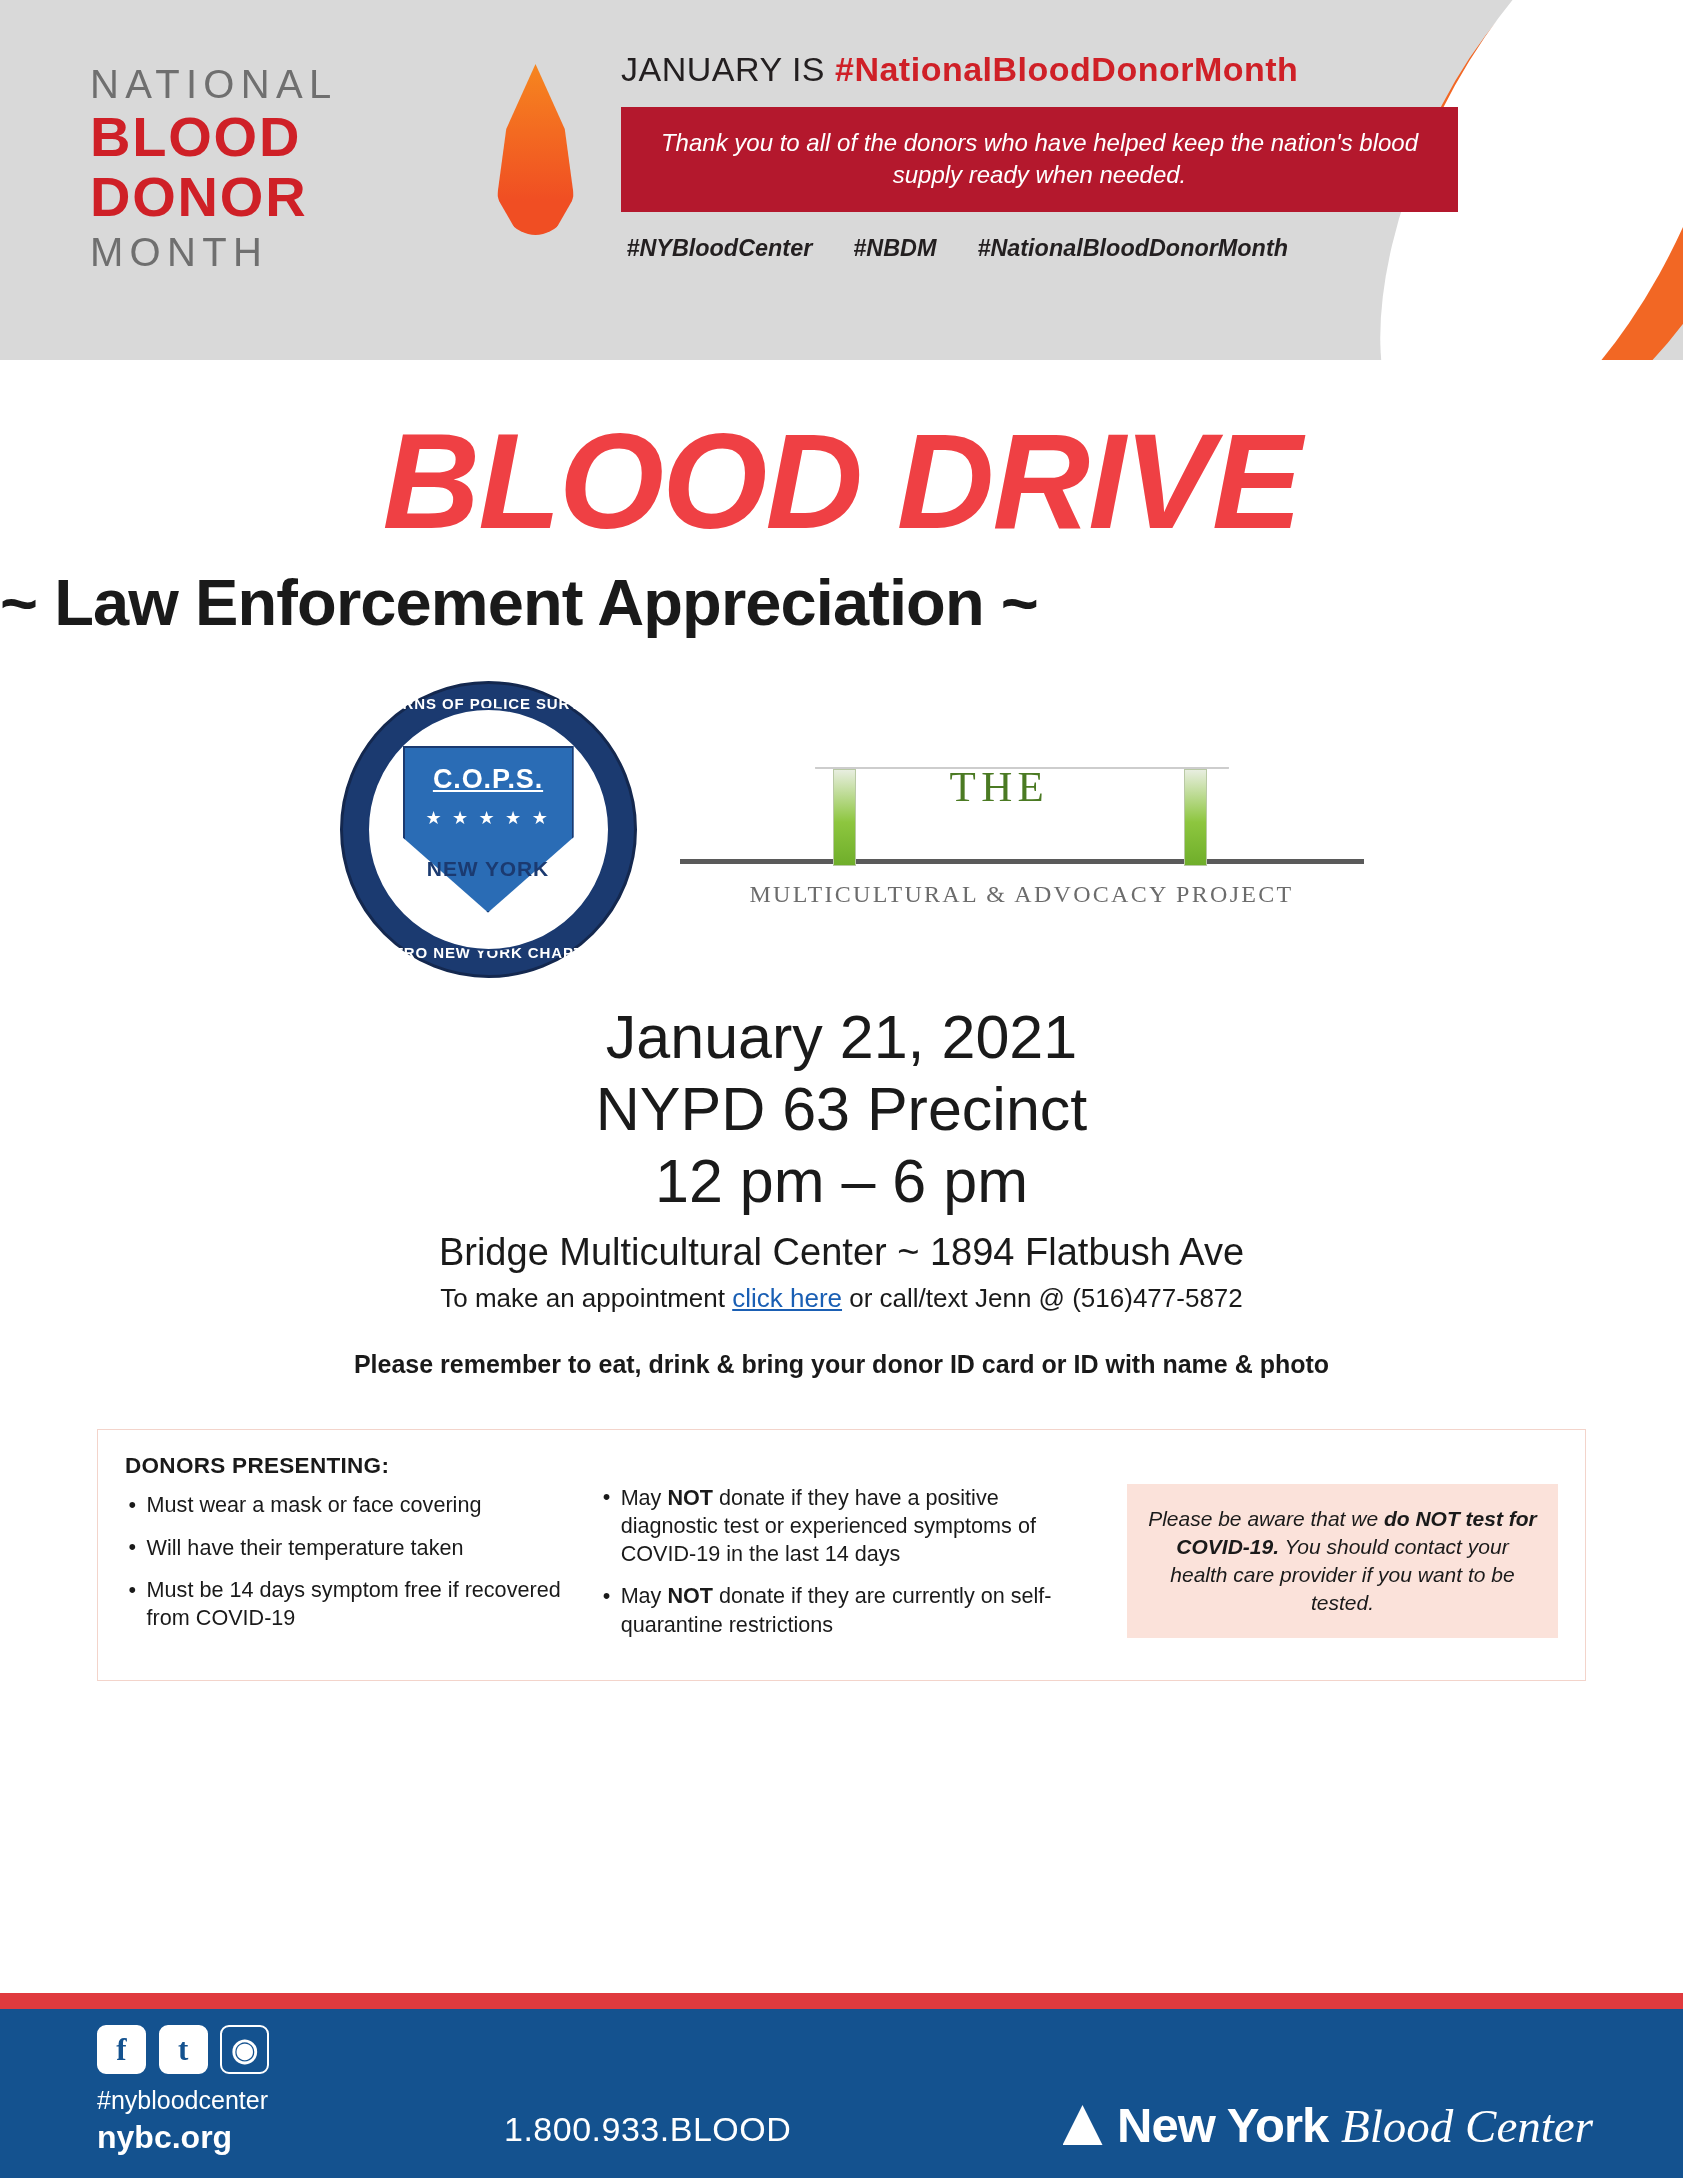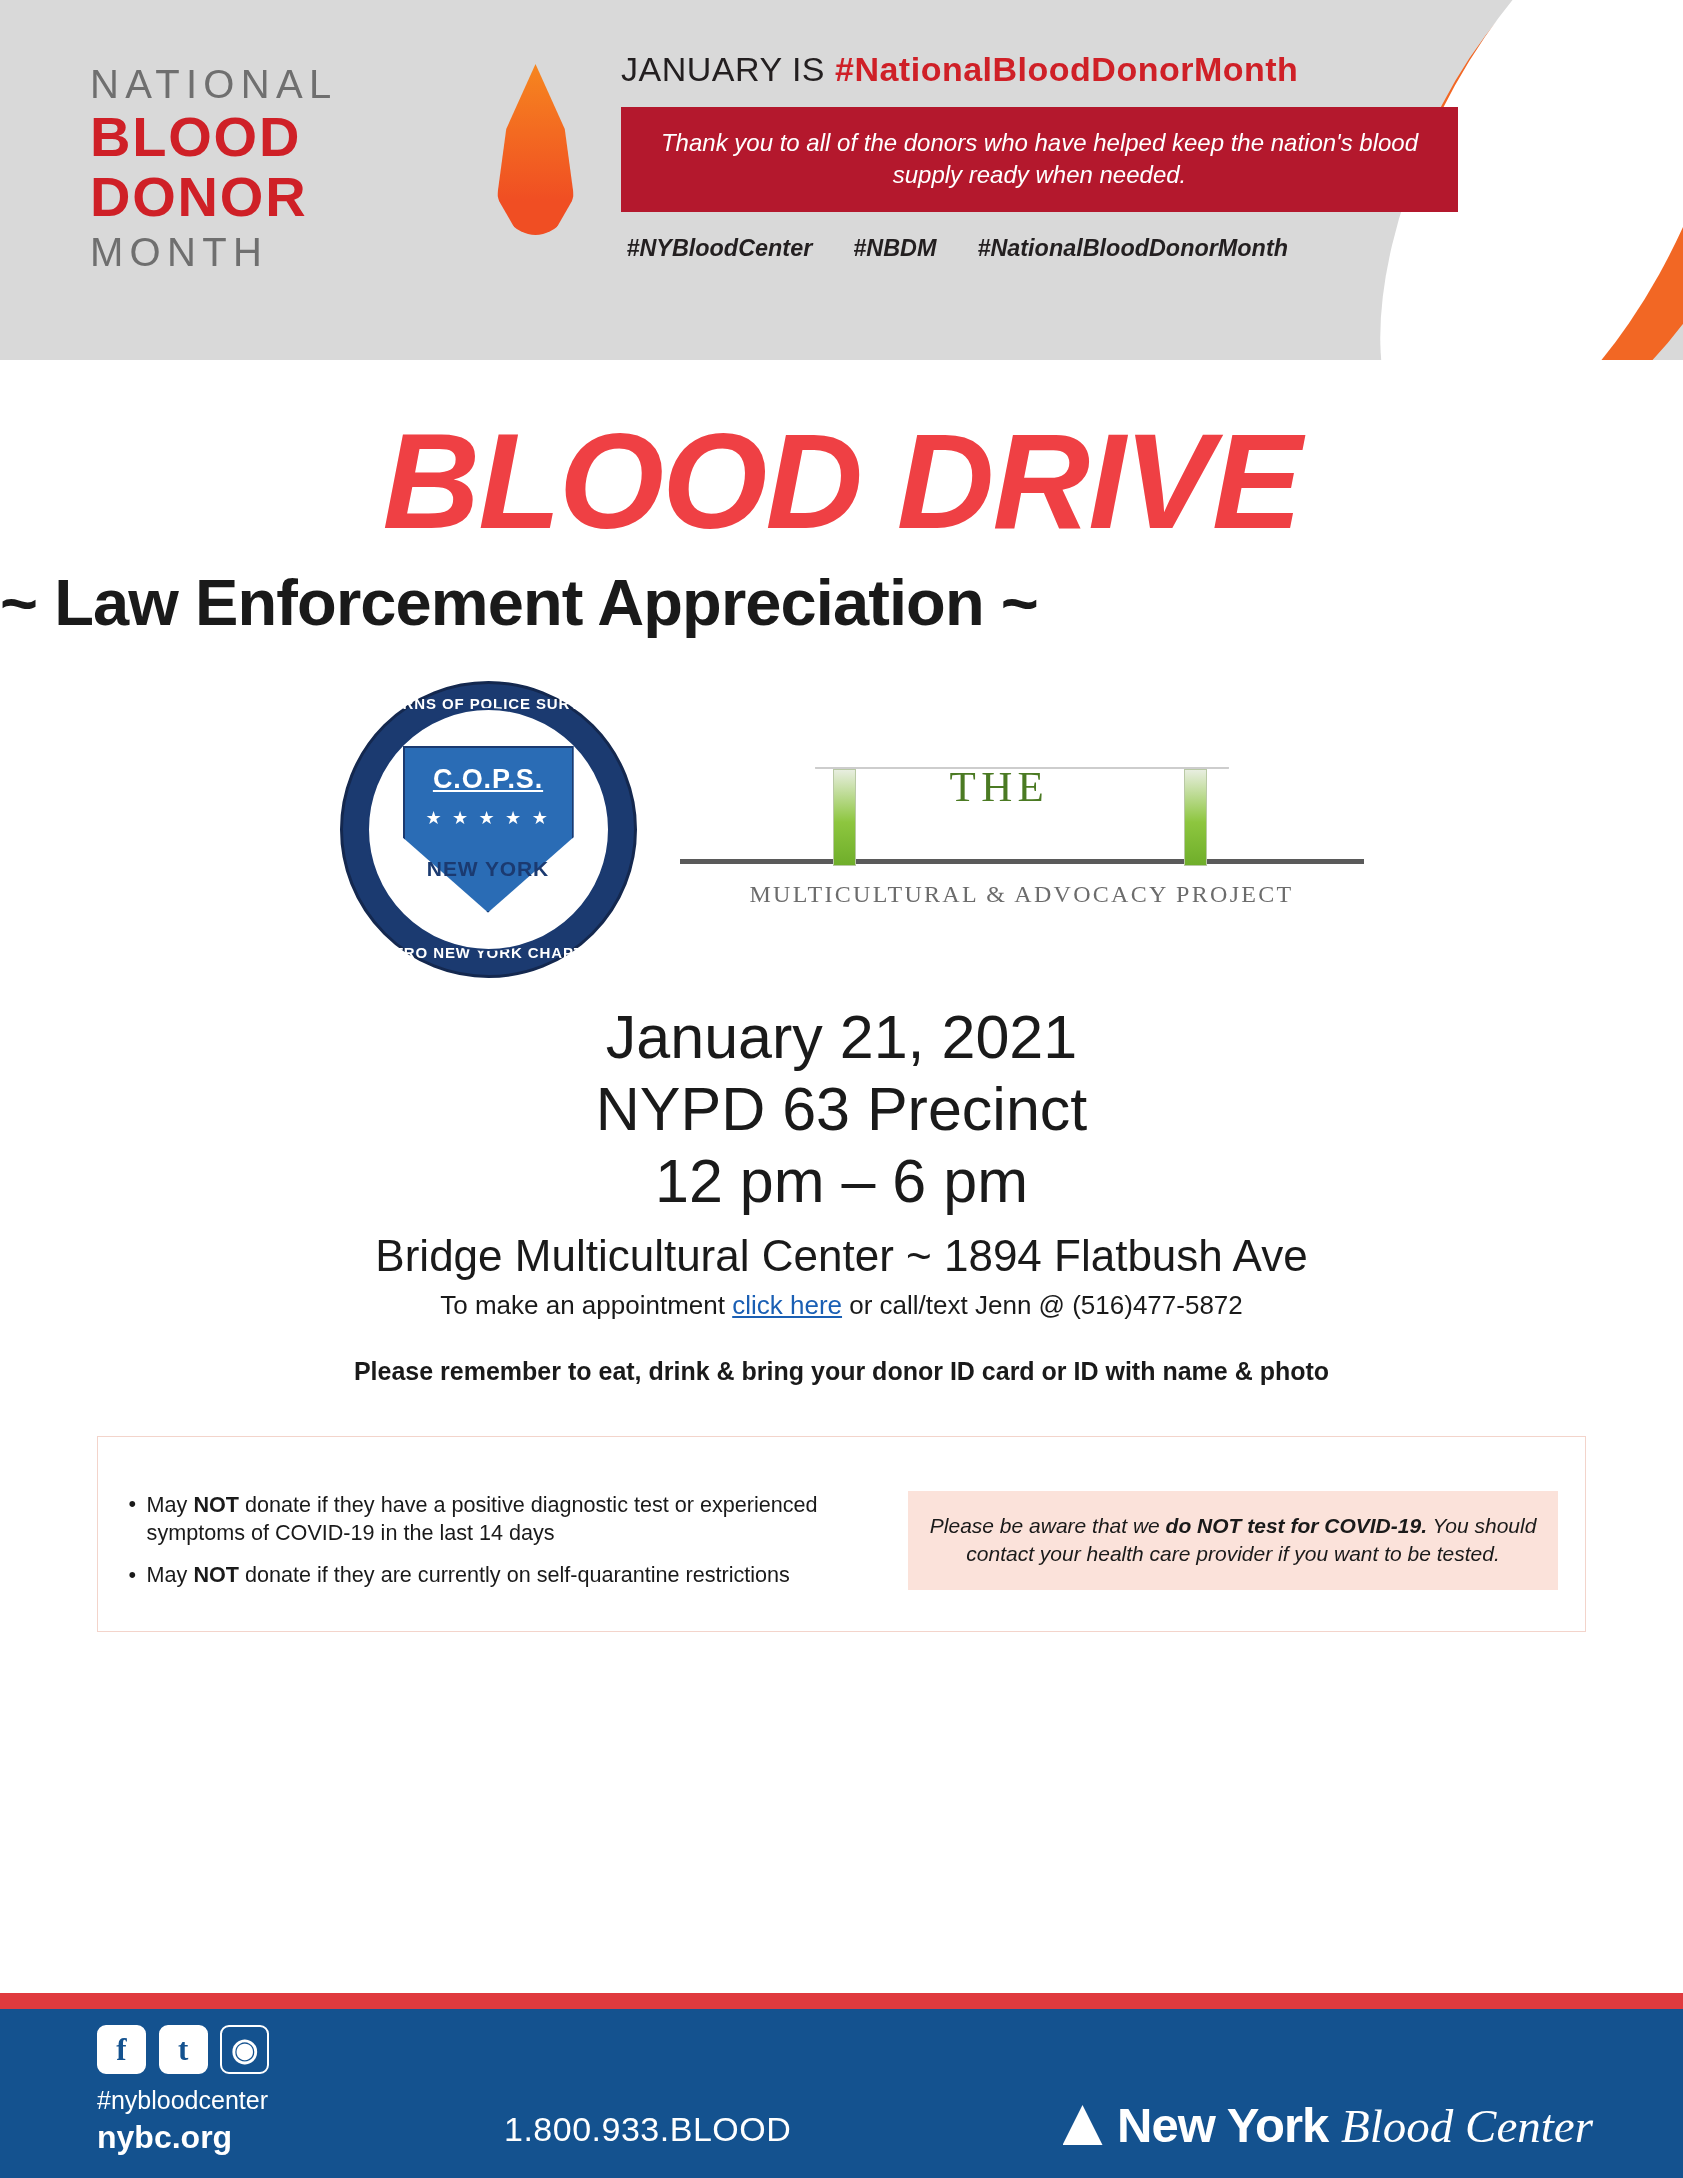--- a/index.html
+++ b/index.html
@@ -317,21 +317,21 @@
 
   .ev-line1, .ev-line2, .ev-line3 {
     text-align: center;
     color: #1a1a1a;
     font-size: 61px;
     line-height: 1.18;
   }
   .ev-line1 { margin-top: 20px; }
   .ev-venue {
     text-align: center;
-    font-size: 44px;
+    font-size: 38px;
     color: #1a1a1a;
     margin-top: 12.6px;
   }
   .ev-appt {
     text-align: center;
     font-size: 26px;
     color: #1a1a1a;
     margin-top: 9px;
   }
   .ev-appt a {
@@ -537,20 +537,26 @@
     <div class="ev-line1">January 21, 2021</div>
     <div class="ev-line2">NYPD 63 Precinct</div>
     <div class="ev-line3">12 pm – 6 pm</div>
     <div class="ev-venue">Bridge Multicultural Center ~ 1894 Flatbush Ave</div>
     <div class="ev-appt">
       <span>To make an appointment </span><a href="#">click here</a><span> or call/text Jenn @ (516)477-5872</span>
     </div>
     <div class="ev-remember">Please remember to eat, drink &amp; bring your donor ID card or ID with name &amp; photo</div>
 
     <div class="covid-box">
+      <div class="covid-col c1">
+        <div class="covid-title">DONORS PRESENTING:</div>
+        <div class="covid-li">Must wear a mask or face covering</div>
+        <div class="covid-li">Will have their temperature taken</div>
+        <div class="covid-li">Must be 14 days symptom free if recovered from COVID-19</div>
+      </div>
       <div class="covid-col c2">
         <div class="covid-li">
           <span>May </span><b>NOT</b><span> donate if they have a positive diagnostic test or experienced symptoms of COVID-19 in the last 14 days</span>
         </div>
         <div class="covid-li">
           <span>May </span><b>NOT</b><span> donate if they are currently on self-quarantine restrictions</span>
         </div>
       </div>
       <div class="covid-col c3">
         <div class="covid-note">

